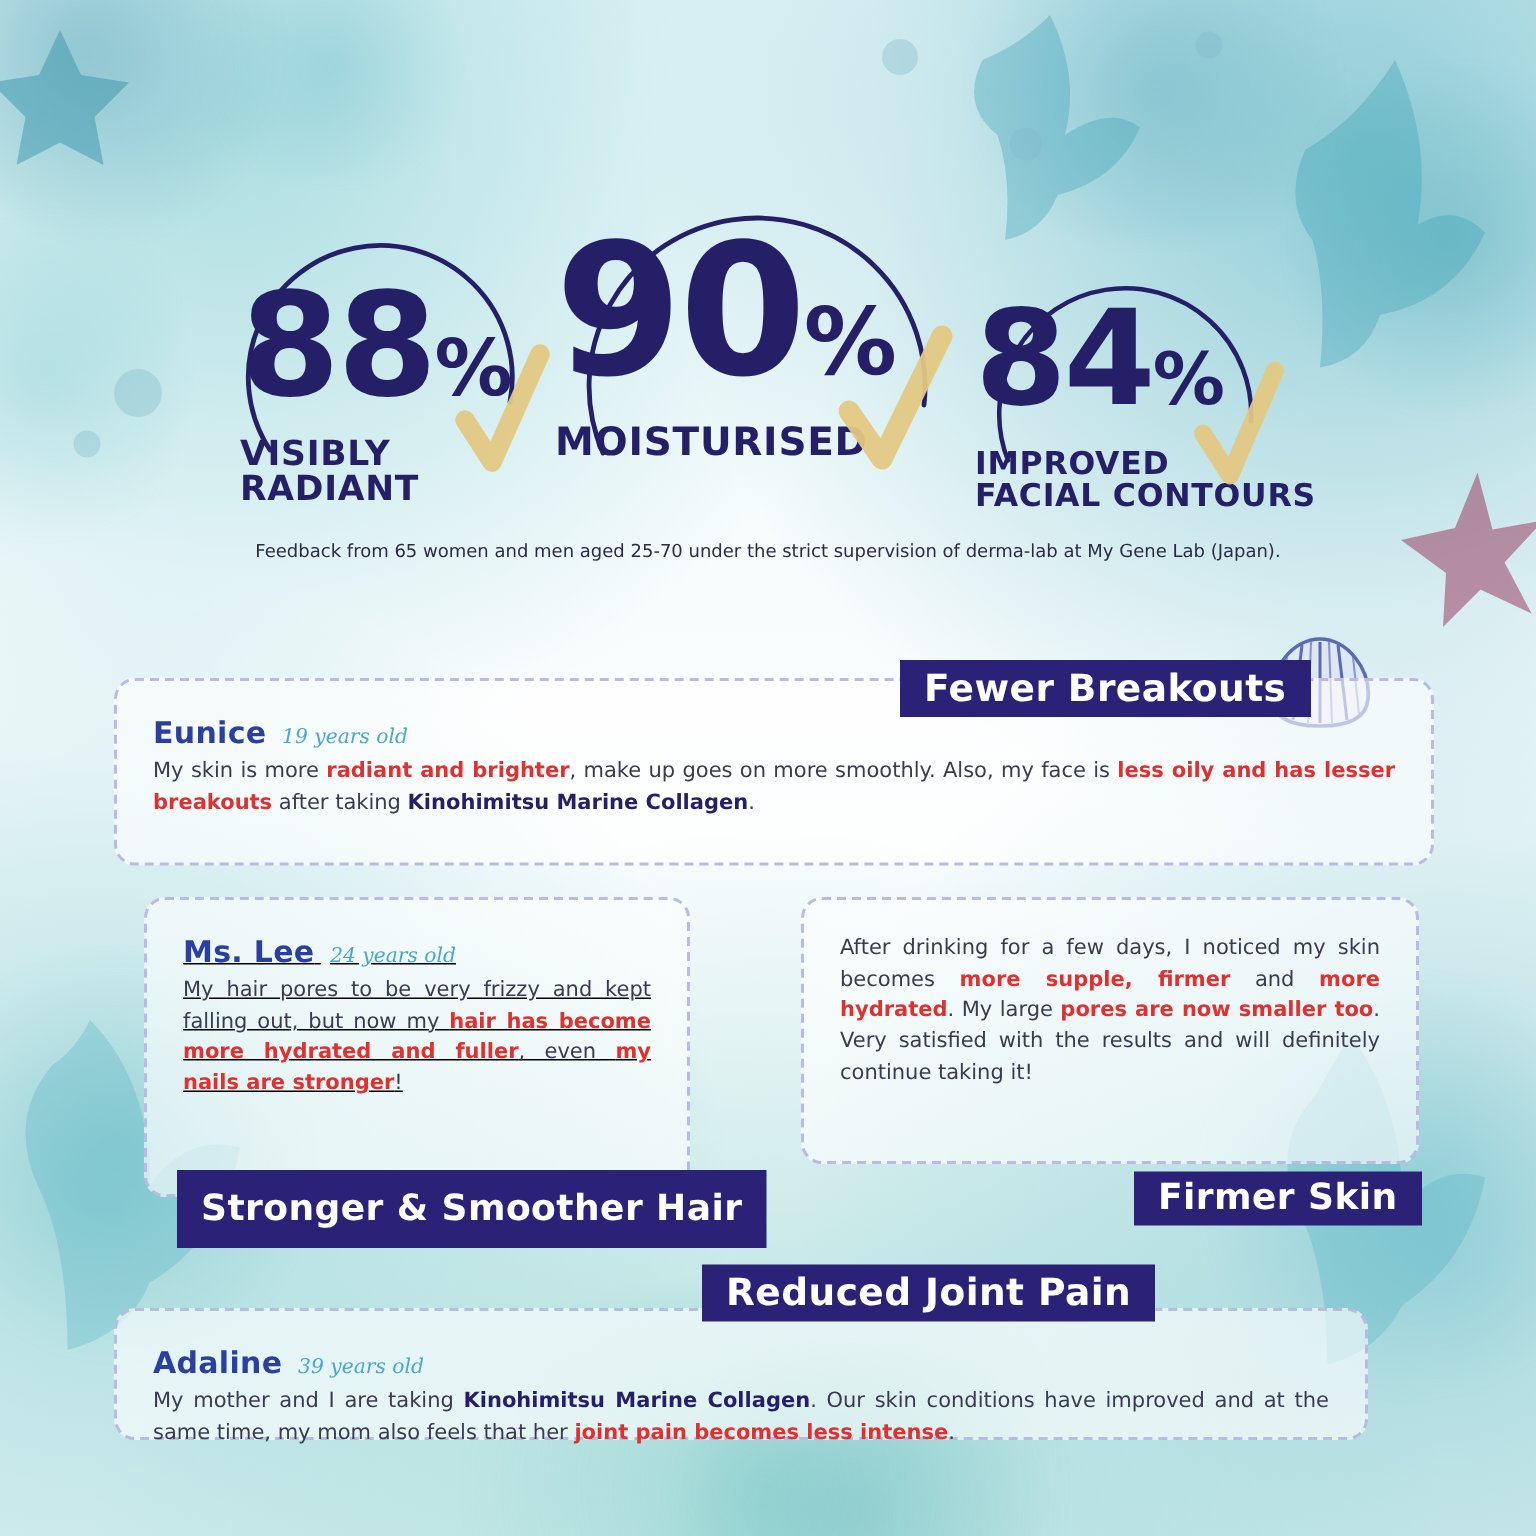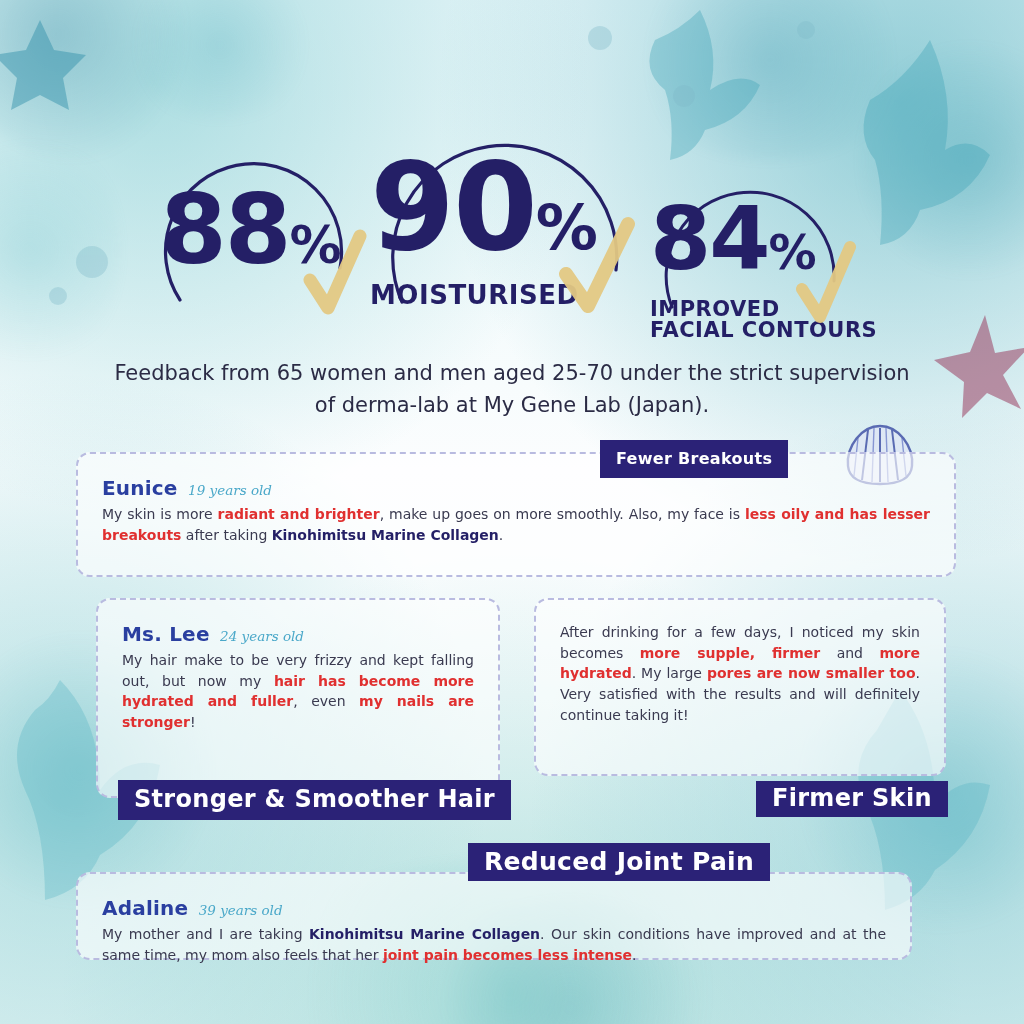--- a/index.html
+++ b/index.html
@@ -98,21 +98,21 @@
   #stat-contours .pct { font-size: 88px; }
   #stat-contours .pct .sym { font-size: 48px; }
   #stat-contours .caption { font-size: 21px; margin-top: 0px; }
 
   .feedback-note {
     position: absolute;
     top: 358px;
     left: 112px;
     width: 800px;
     text-align: center;
-    font-size: 21px;
+    font-size: 12px;
     line-height: 1.5;
     color: #2b2b45;
     font-family: "DejaVu Sans", sans-serif;
   }
 
   
   .card {
     position: absolute;
     border: 2px dashed #b9bbe0;
     border-radius: 14px;
@@ -147,40 +147,40 @@
   .quote b.red {
     color: #e03030;
     font-weight: bold;
   }
   .quote b.navy {
     color: #241f66;
     font-weight: bold;
   }
 
   #card-eunice { left: 76px; top: 452px; width: 880px; height: 125px; }
-  #card-mslee  { left: 96px; top: 598px; width: 404px; height: 200px; }
+  #card-mslee  { left: 96px; top: 598px; width: 364px; height: 200px; text-decoration: underline; }
   #card-msloh  { left: 534px; top: 598px; width: 412px; height: 178px; }
   #card-adaline{ left: 76px; top: 872px; width: 836px; height: 88px; }
 
   
   .ribbon {
     position: absolute;
     background: #2b2277;
     color: #ffffff;
     font-family: "DejaVu Sans", sans-serif;
     font-weight: bold;
     display: flex;
     align-items: center;
     justify-content: center;
     letter-spacing: 0.3px;
     box-sizing: border-box;
     padding: 5px 16px 7px 16px;
   }
-  #ribbon-breakouts { left: 600px; top: 440px; height: 38px; font-size: 16px; }
-  #ribbon-hair { left: 118px; top: 780px; height: 40px; font-size: 24px; }
+  #ribbon-breakouts { left: 600px; top: 440px; height: 38px; font-size: 25px; }
+  #ribbon-hair { left: 118px; top: 780px; height: 52px; font-size: 24px; }
   #ribbon-firmer { left: 756px; top: 781px; height: 36px; font-size: 24px; }
   #ribbon-joint { left: 468px; top: 843px; height: 38px; font-size: 25px; }
 
   
   .shell {
     position: absolute;
     left: 844px;
     top: 424px;
     width: 72px;
     height: 62px;
@@ -230,20 +230,22 @@
   <div class="stats">
 
     <div class="stat" id="stat-radiant">
       <div class="arcbox" style="height:150px;">
         <svg width="210" height="180" viewBox="0 0 210 180">
           <path d="M20 150 A 88 88 0 1 1 180 118" fill="none" stroke="#241f66" stroke-width="3.2" stroke-linecap="round"></path>
           <path d="M150 130 L168 158 L200 86" fill="none" stroke="#e3c883" stroke-width="13" stroke-linecap="round" stroke-linejoin="round" opacity="0.95"></path>
         </svg>
         <div class="pct" style="padding-top:32px;"><span>88</span><span class="sym">%</span></div>
       </div>
+      <div class="caption" style="white-space:pre-line; margin-top:-8px;">VISIBLY
+RADIANT</div>
     </div>
 
     <div class="stat" id="stat-moisturised">
       <div class="arcbox" style="height:180px;">
         <svg width="290" height="200" viewBox="0 0 290 200">
           <path d="M32 182 A 112 112 0 1 1 246 150" fill="none" stroke="#241f66" stroke-width="3.2" stroke-linecap="round"></path>
           <path d="M196 154 L218 186 L258 104" fill="none" stroke="#e3c883" stroke-width="14" stroke-linecap="round" stroke-linejoin="round" opacity="0.95"></path>
         </svg>
         <div class="pct" style="padding-top:26px;"><span>90</span><span class="sym">%</span></div>
       </div>
@@ -285,21 +287,21 @@
       <span class="age">19 years old</span>
     </div>
     <div class="quote"><span>My skin is more </span><b class="red">radiant and brighter</b><span>, make up goes on more smoothly.  Also, my face is </span><b class="red">less oily and has lesser breakouts</b><span> after taking </span><b class="navy">Kinohimitsu Marine Collagen</b><span>.</span></div>
   </div>
 
   <div class="card" id="card-mslee">
     <div class="name-row">
       <span class="name">Ms. Lee</span>
       <span class="age">24 years old</span>
     </div>
-    <div class="quote"><span>My hair make to be very frizzy and kept falling out, but now my </span><b class="red">hair has become more hydrated and fuller</b><span>, even </span><b class="red">my nails are stronger</b><span>!</span></div>
+    <div class="quote"><span>My hair pores to be very frizzy and kept falling out, but now my </span><b class="red">hair has become more hydrated and fuller</b><span>, even </span><b class="red">my nails are stronger</b><span>!</span></div>
   </div>
 
   <div class="card" id="card-msloh">
     <div class="quote"><span>After drinking for a few days, I noticed my skin becomes </span><b class="red">more supple, firmer</b><span> and </span><b class="red">more hydrated</b><span>. My large </span><b class="red">pores are now smaller too</b><span>. Very satisfied with the results and will definitely continue taking it!</span></div>
   </div>
 
   <div class="card" id="card-adaline">
     <div class="name-row">
       <span class="name">Adaline</span>
       <span class="age">39 years old</span>

